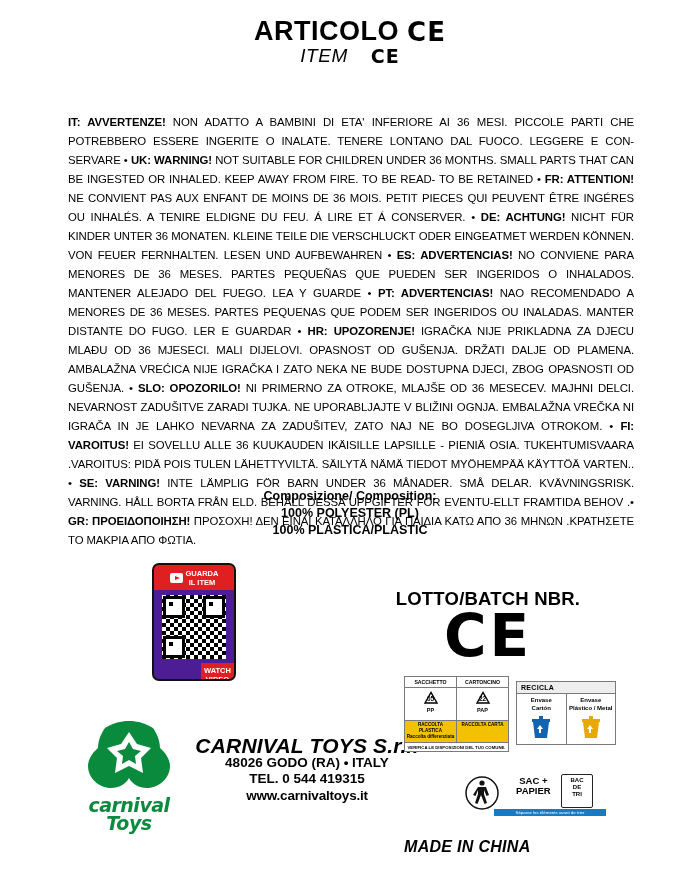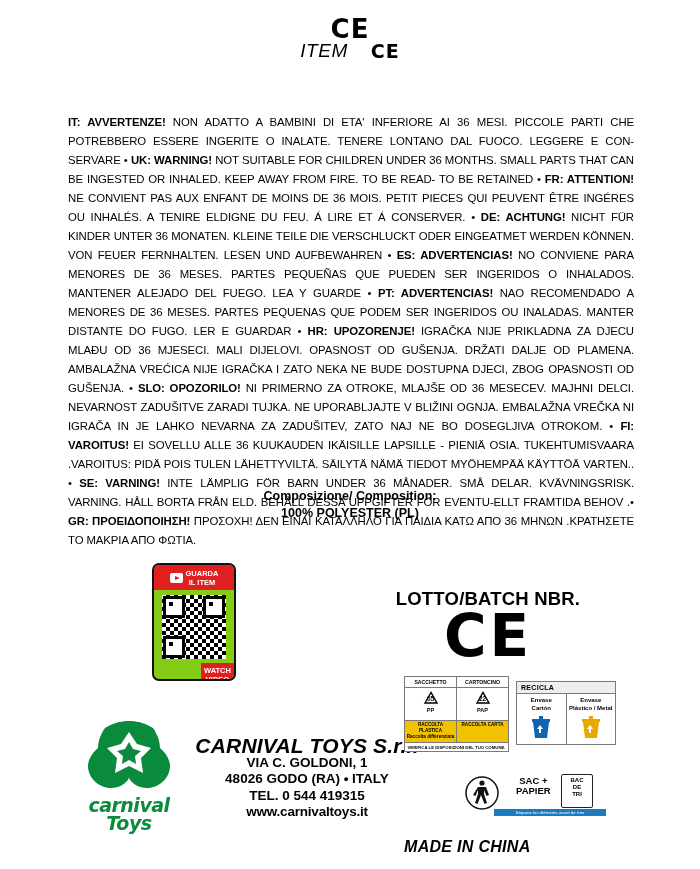--- a/index.html
+++ b/index.html
@@ -88,21 +88,21 @@
 
   
   .video-badge {
     position: absolute;
     top: 563px;
     left: 152px;
     width: 84px;
     height: 118px;
     border: 2px solid #111;
     border-radius: 7px;
-    background: #84cc16;
+    background: #4c1d95;
     box-sizing: border-box;
     overflow: hidden;
   }
   .vb-top {
     background: #e02020;
     color: #fff;
     text-align: center;
     font-size: 7.5px;
     font-weight: bold;
     line-height: 9px;
@@ -390,39 +390,41 @@
     font-weight: bold;
     font-style: italic;
     letter-spacing: 0.3px;
   }
 </style>
 </head>
 <body>
 
 <div class="header">
   <div class="header-row1">
+    <span class="header-title">ARTICOLO</span>
     <span class="ce-mark ce-big">
       <span class="c">C</span>
         <span class="e">E</span>
     </span>
   </div>
   <div class="header-row2">
     <span class="header-sub">ITEM</span>
     <span class="ce-mark ce-mid">
       <span class="c">C</span>
         <span class="e">E</span>
     </span>
   </div>
 </div>
 
 <div class="warnings"><b>IT: AVVERTENZE!</b> NON ADATTO A BAMBINI DI ETA' INFERIORE AI 36 MESI. PICCOLE PARTI CHE POTREBBERO ESSERE INGERITE O INALATE. TENERE LONTANO DAL FUOCO. LEGGERE E CON-SERVARE • <b>UK: WARNING!</b> NOT SUITABLE FOR CHILDREN UNDER 36 MONTHS. SMALL PARTS THAT CAN BE INGESTED OR INHALED. KEEP AWAY FROM FIRE. TO BE READ- TO BE RETAINED • <b>FR: ATTENTION!</b> NE CONVIENT PAS AUX ENFANT DE MOINS DE 36 MOIS. PETIT PIECES QUI PEUVENT ÊTRE  INGÉRES OU INHALÉS. A TENIRE ELDIGNE DU FEU. Á LIRE ET Á CONSERVER. • <b>DE: ACHTUNG!</b> NICHT FÜR KINDER UNTER 36 MONATEN. KLEINE TEILE DIE VERSCHLUCKT ODER EINGEATMET WERDEN KÖNNEN. VON FEUER FERNHALTEN. LESEN UND AUFBEWAHREN • <b>ES: ADVERTENCIAS!</b> NO CONVIENE PARA MENORES DE 36 MESES. PARTES PEQUEÑAS QUE PUEDEN SER INGERIDOS O INHALADOS. MANTENER ALEJADO DEL FUEGO. LEA Y GUARDE • <b>PT: ADVERTENCIAS!</b> NAO RECOMENDADO A MENORES DE 36 MESES. PARTES PEQUENAS QUE PODEM SER INGERIDOS OU INALADAS. MANTER DISTANTE DO FUGO. LER E GUARDAR • <b>HR: UPOZORENJE!</b> IGRAČKA NIJE PRIKLADNA ZA DJECU MLAĐU OD 36 MJESECI. MALI DIJELOVI. OPASNOST OD GUŠENJA. DRŽATI DALJE OD PLAMENA. AMBALAŽNA VREĆICA NIJE IGRAČKA I ZATO NEKA NE BUDE DOSTUPNA DJECI, ZBOG OPASNOSTI OD GUŠENJA. • <b>SLO: OPOZORILO!</b> NI PRIMERNO ZA OTROKE, MLAJŠE OD 36 MESECEV. MAJHNI DELCI. NEVARNOST ZADUŠITVE ZARADI TUJKA. NE UPORABLJAJTE V BLIŽINI OGNJA. EMBALAŽNA VREČKA NI IGRAČA IN JE LAHKO NEVARNA ZA ZADUŠITEV, ZATO NAJ NE BO DOSEGLJIVA OTROKOM. • <b>FI: VAROITUS!</b> EI SOVELLU ALLE 36 KUUKAUDEN IKÄISILLE LAPSILLE - PIENIÄ OSIA. TUKEHTUMISVAARA .VAROITUS: PIDÄ POIS TULEN LÄHETTYVILTÄ. SÄILYTÄ NÄMÄ TIEDOT MYÖHEMPÄÄ KÄYTTÖÄ VARTEN.. • <b>SE: VARNING!</b> INTE LÄMPLIG FÖR BARN UNDER 36 MÅNADER. SMÅ DELAR. KVÄVNINGSRISK. VARNING. HÅLL BORTA FRÅN ELD. BEHÅLL DESSA UPPGIFTER FÖR EVENTU-ELLT FRAMTIDA BEHOV .• <b>GR: ΠΡΟΕΙΔΟΠΟΙΗΣΗ!</b> ΠΡΟΣΟΧΗ! ΔΕΝ ΕΙΝΑΙ ΚΑΤΑΛΛΗΛΟ ΓΙΑ ΠΑΙΔΙΑ ΚΑΤΩ ΑΠΟ 36 ΜΗΝΩΝ .ΚΡΑΤΗΣΕΤΕ ΤΟ ΜΑΚΡΙΑ ΑΠΟ ΦΩΤΙΑ.</div>
 
 <div class="composition">
   <div>Composizione/ Composition:</div>
   <div>100% POLYESTER (PL)</div>
+  <div>100% PLASTICA/PLASTIC</div>
 </div>
 
 <div class="video-badge">
   <div class="vb-top">
     <span class="vb-play"></span>
     <span>
       <span>GUARDA</span><br>
       <span>IL ITEM</span>
     </span>
   </div>
@@ -449,21 +451,20 @@
       <path fill="#ffffff" d="M44 14 L52 26 L66 30 L56 40 L58 55 L44 48 L30 55 L32 40 L22 30 L36 26 Z"></path>
       <path fill="#0a8a3c" d="M44 24 L48 31 L56 33 L50 38 L51 46 L44 42 L37 46 L38 38 L32 33 L40 31 Z"></path>
     </svg>
   </div>
   <div class="logo-word">carnival</div>
   <div class="logo-word">Toys</div>
 </div>
 
 <div class="address">
   <div class="company">CARNIVAL TOYS S.r.l.</div>
-  <div>VIA C. GOLDONI, 1</div>
   <div>48026 GODO (RA) • ITALY</div>
   <div>TEL. 0 544 419315</div>
   <div class="web">www.carnivaltoys.it</div>
 </div>
 
 <div class="recycle-area">
 
   <div class="rec-it">
     <div class="rec-it-head">
       <div>SACCHETTO</div>

